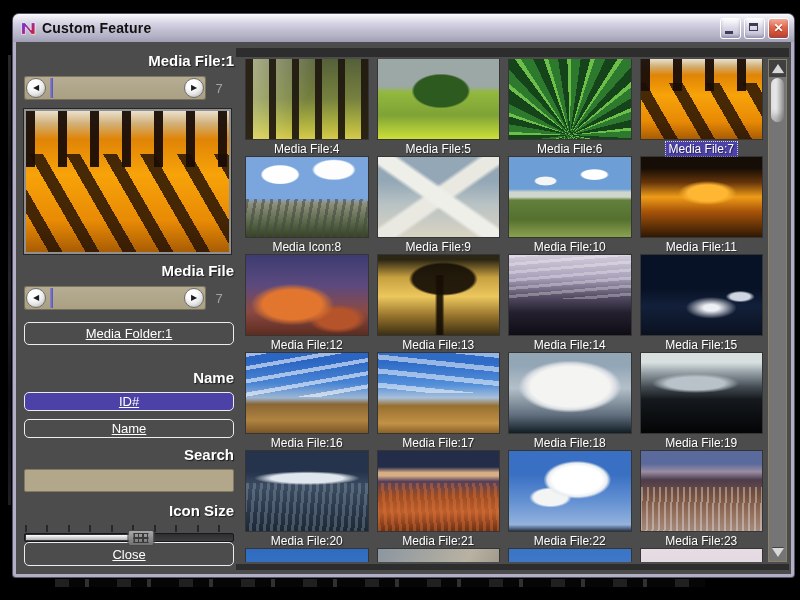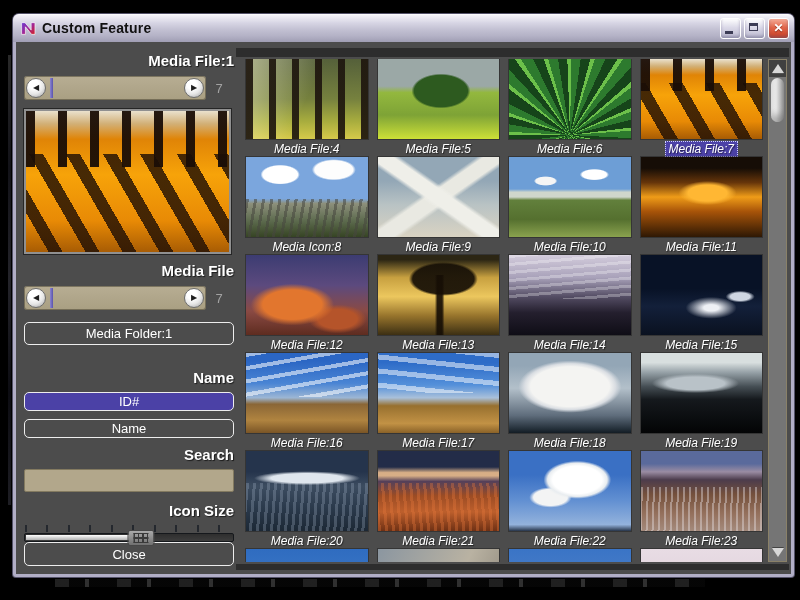--- a/index.html
+++ b/index.html
@@ -42,21 +42,21 @@
   .sbtn.prev{left:2px;}
   .sbtn.next{right:2px;}
   .s-indicator{position:absolute;left:26px;top:2px;bottom:2px;width:3px;
         background:linear-gradient(90deg,#8b85d0,#5a53ad);}
   .s-value{width:26px;text-align:center;color:#a2a2a2;font-size:13px;}
 
   .preview{margin-top:9px;width:203px;height:144px;border:2px solid #909090;box-shadow:0 0 0 1px #262626;}
 
   .wire-btn{display:block;width:100%;height:23px;margin-top:12px;background:transparent;
             border:1px solid #ededed;border-radius:5px;color:#fff;font-size:13px;
-            font-family:"Liberation Sans",sans-serif;cursor:pointer;box-sizing:border-box;}
+            font-family:"Liberation Sans",sans-serif;cursor:pointer;box-sizing:border-box;text-decoration:underline;}
   .sort-row{display:flex;gap:8px;margin-top:6px;flex-direction:column;}
   .sort-row .wire-btn{margin-top:0;height:24px;flex:1;}
   .wire-btn.accent{background:#4b41a6;}
 
   .search-input{width:100%;height:23px;margin-top:6px;background:#b2a78b;border:1px solid #837a60;
             border-radius:2px;box-sizing:border-box;font-size:13px;color:#222;padding:0 4px;
             font-family:"Liberation Sans",sans-serif;}
 
   .ticks{height:7px;margin:6px 1px 1px;
          background:repeating-linear-gradient(90deg,#24282e 0 2px,transparent 2px 21.5px);}
@@ -76,21 +76,21 @@
   
   .grid-wrap{flex:1;display:flex;flex-direction:column;min-width:0;}
   .dark-strip{height:9px;background:#2d2d2d;flex:none;}
   .dark-strip.bottom{height:6px;}
   .grid-body{flex:1;display:flex;min-height:0;margin:2px 0;}
   .grid{flex:1;overflow:hidden;display:grid;grid-template-columns:repeat(4,1fr);
         column-gap:10px;row-gap:2px;align-content:start;padding:0 6px 0 10px;}
   .cell{display:flex;flex-direction:column;}
   .thumb{height:80px;width:100%;box-shadow:0 0 0 1px rgba(20,20,20,.4);}
   .cell-label-row{height:15px;line-height:15px;text-align:center;margin-top:1px;}
-  .cell-label{font-size:12px;color:#fff;text-shadow:1px 1px 1px rgba(0,0,0,.5);padding:0 4px;font-style:italic;}
+  .cell-label{font-size:12px;color:#fff;text-shadow:1px 1px 1px rgba(0,0,0,.5);padding:0 4px;}
   .cell-label.selected{background:#4b41a6;border:1px dotted #cdd0ff;padding:0 3px;}
 
   
   .scrollbar{width:19px;flex:none;display:flex;flex-direction:column;border:1px solid #8a8168;
              background:#757575;margin-right:2px;box-sizing:border-box;}
   .sb-up,.sb-down{height:17px;flex:none;display:flex;align-items:center;justify-content:center;cursor:pointer;}
   .sb-up{background:#404040;}
   .sb-up .tri{width:0;height:0;border-left:6px solid transparent;border-right:6px solid transparent;
               border-bottom:9px solid #d8d8d8;filter:drop-shadow(0 1px 0 #555);}
   .sb-down .tri{width:0;height:0;border-left:6px solid transparent;border-right:6px solid transparent;

